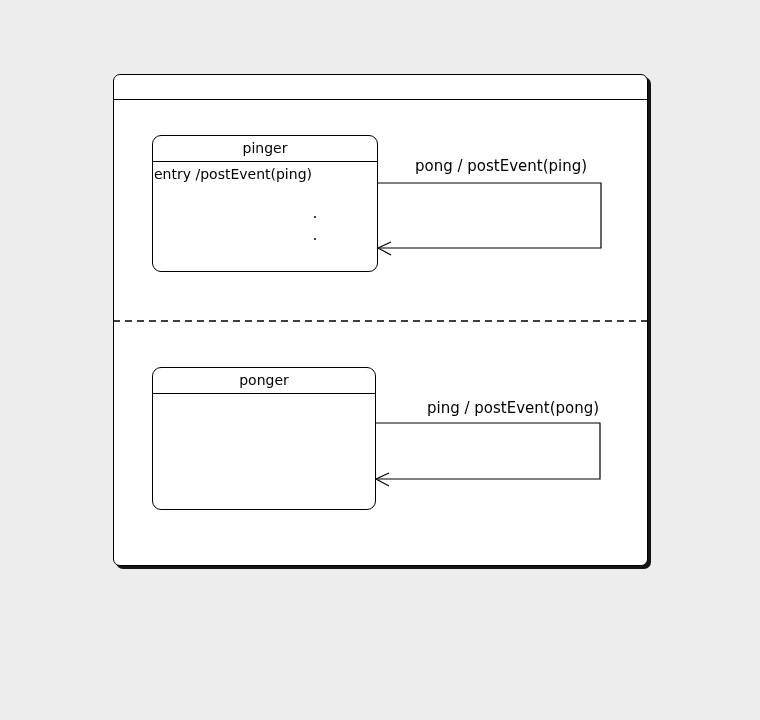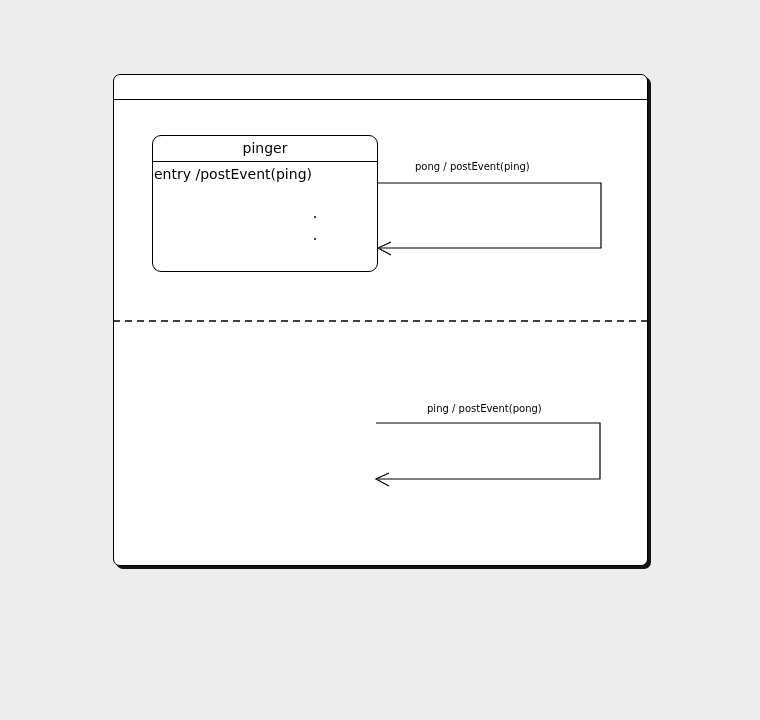--- a/index.html
+++ b/index.html
@@ -55,21 +55,21 @@
   }
   .state-body {
     font-size: 14px;
     line-height: 17px;
     padding: 4px 1px 0 1px;
     white-space: nowrap;
   }
   
   .t-label {
     position: absolute;
-    font-size: 10px;
+    font-size: 15px;
     line-height: 17px;
     white-space: nowrap;
   }
   .t-label-pong { left: 415px; top: 158px; }
   .t-label-ping { left: 427px; top: 400px; }
   
   .dot {
     position: absolute;
     width: 2px;
     height: 2px;
@@ -96,20 +96,24 @@
     <div class="machine-title"></div>
   </div>
 
   <div class="state state-pinger">
     <div class="state-title">pinger</div>
     <div class="state-body">entry /postEvent(ping)</div>
   </div>
   <div class="dot dot-1"></div>
   <div class="dot dot-2"></div>
 
+  <div class="state state-ponger">
+    <div class="state-title">ponger</div>
+    <div class="state-body"></div>
+  </div>
 
   <div class="t-label t-label-pong">pong / postEvent(ping)</div>
   <div class="t-label t-label-ping">ping / postEvent(pong)</div>
 
   <svg class="overlay" width="760" height="720" viewBox="0 0 760 720">
 
     <path d="M 378 183 H 601 V 248 H 380" fill="none" stroke="#000" stroke-width="1.2"></path>
     <path d="M 391 242 L 378 248 L 391 255" fill="none" stroke="#000" stroke-width="1.2"></path>
 
     <path d="M 376 423 H 600 V 479 H 378" fill="none" stroke="#000" stroke-width="1.2"></path>

